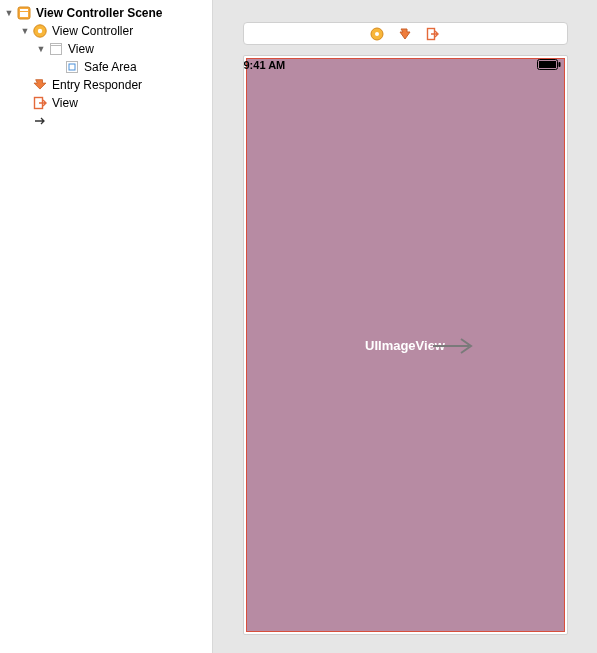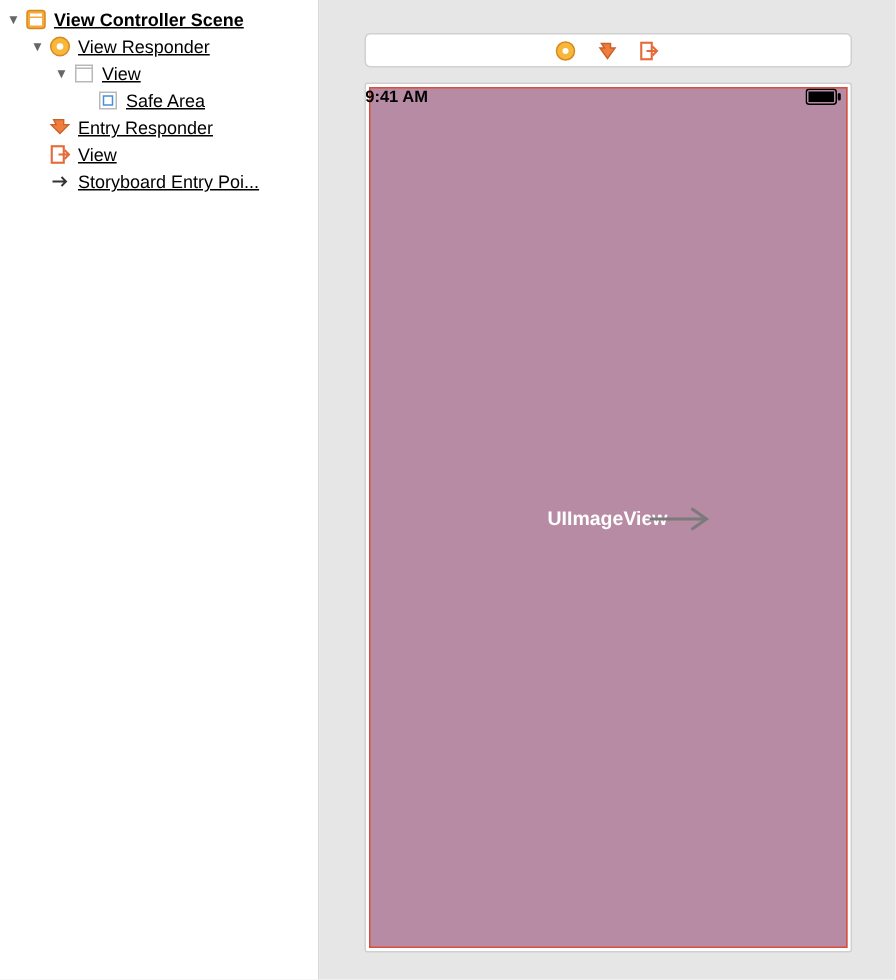--- a/index.html
+++ b/index.html
@@ -41,21 +41,20 @@
     width: 16px; height: 16px;
     display: inline-flex;
     align-items: center; justify-content: center;
     margin-right: 4px;
   }
   .label {
     font-size: 12px;
     color: #000;
     overflow: hidden;
     text-overflow: ellipsis;
-    text-decoration: underline;
   }
   .bold .label { font-weight: 600; }
   .ind0 { padding-left: 4px; }
   .ind1 { padding-left: 20px; }
   .ind2 { padding-left: 36px; }
   .ind3 { padding-left: 52px; }
 
   .canvas {
     flex: 1;
     background: #e6e6e6;
@@ -145,21 +144,21 @@
   </div>
 
   <div class="row ind1">
     <span class="disclosure">▼</span>
     <span class="icon-slot">
       <svg width="14" height="14">
           <circle cx="7" cy="7" r="6.2" fill="#f8b63a" stroke="#d68a1e"></circle>
           <circle cx="7" cy="7" r="2.2" fill="#fff"></circle>
         </svg>
     </span>
-    <span class="label">View Responder</span>
+    <span class="label">View Controller</span>
   </div>
 
   <div class="row ind2">
     <span class="disclosure">▼</span>
     <span class="icon-slot">
       <svg width="14" height="14">
           <rect x="1.5" y="1.5" width="11" height="11" fill="#fff" stroke="#b9b9b9"></rect>
           <line x1="1.5" y1="3.5" x2="12.5" y2="3.5" stroke="#b9b9b9"></line>
         </svg>
     </span>
@@ -199,21 +198,20 @@
     <span class="label">View</span>
   </div>
 
   <div class="row ind1">
     <span class="disclosure" style="visibility:hidden">▼</span>
     <span class="icon-slot">
       <svg width="14" height="14">
           <path d="M2 7 L11 7 M8 4 L11 7 L8 10" fill="none" stroke="#333" stroke-width="1.3"></path>
         </svg>
     </span>
-    <span class="label">Storyboard Entry Poi...</span>
   </div>
 </div>
 
 <div class="canvas">
 
   <div class="selection-bar">
     <span class="sb-icon">
       <svg width="14" height="14">
           <circle cx="7" cy="7" r="6" fill="#f8b63a" stroke="#d68a1e"></circle>
           <circle cx="7" cy="7" r="2" fill="#fff"></circle>

